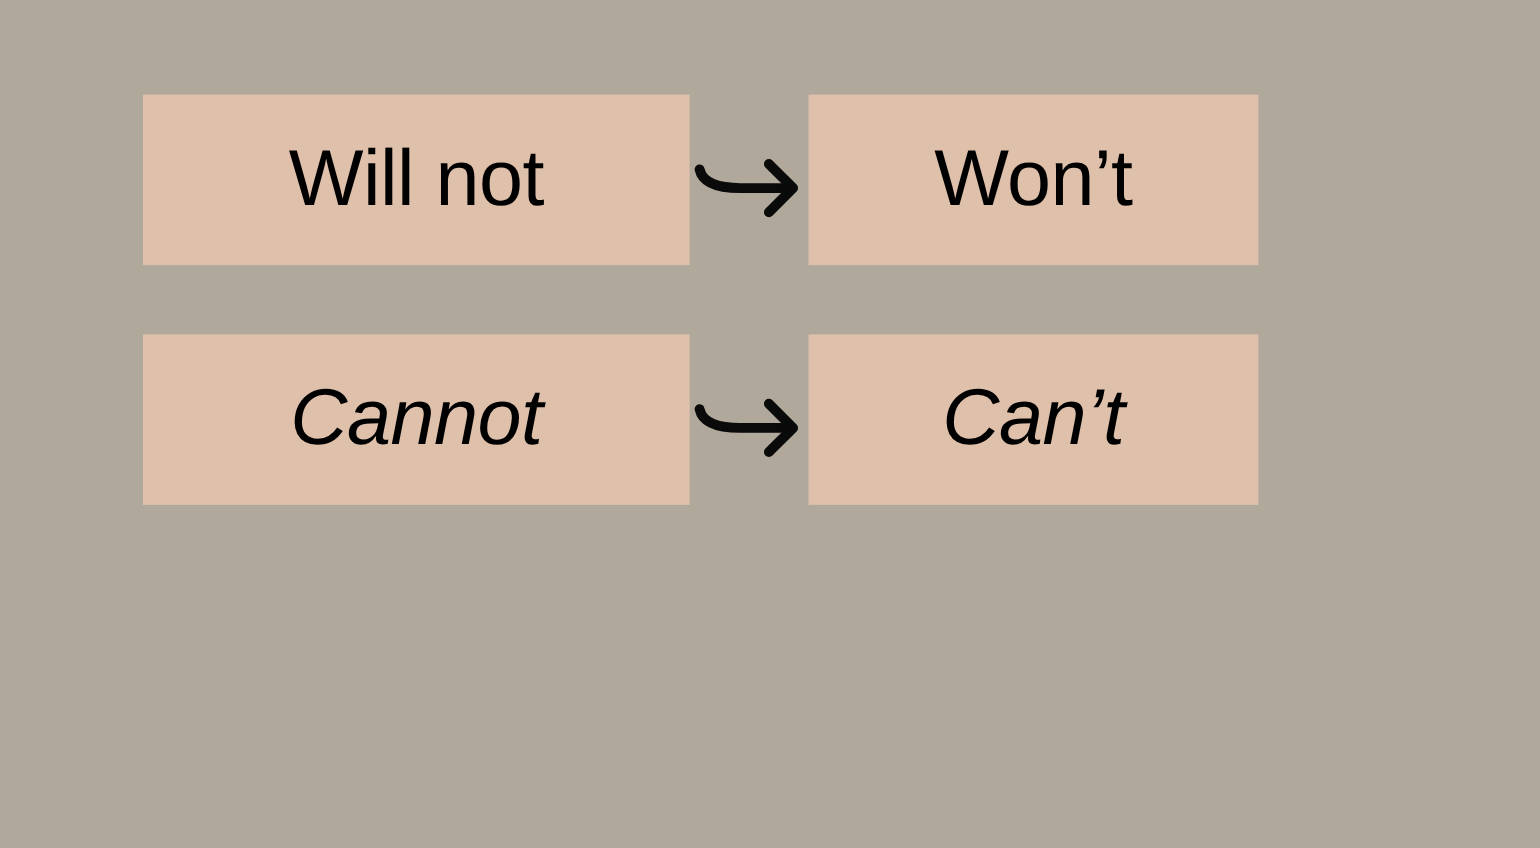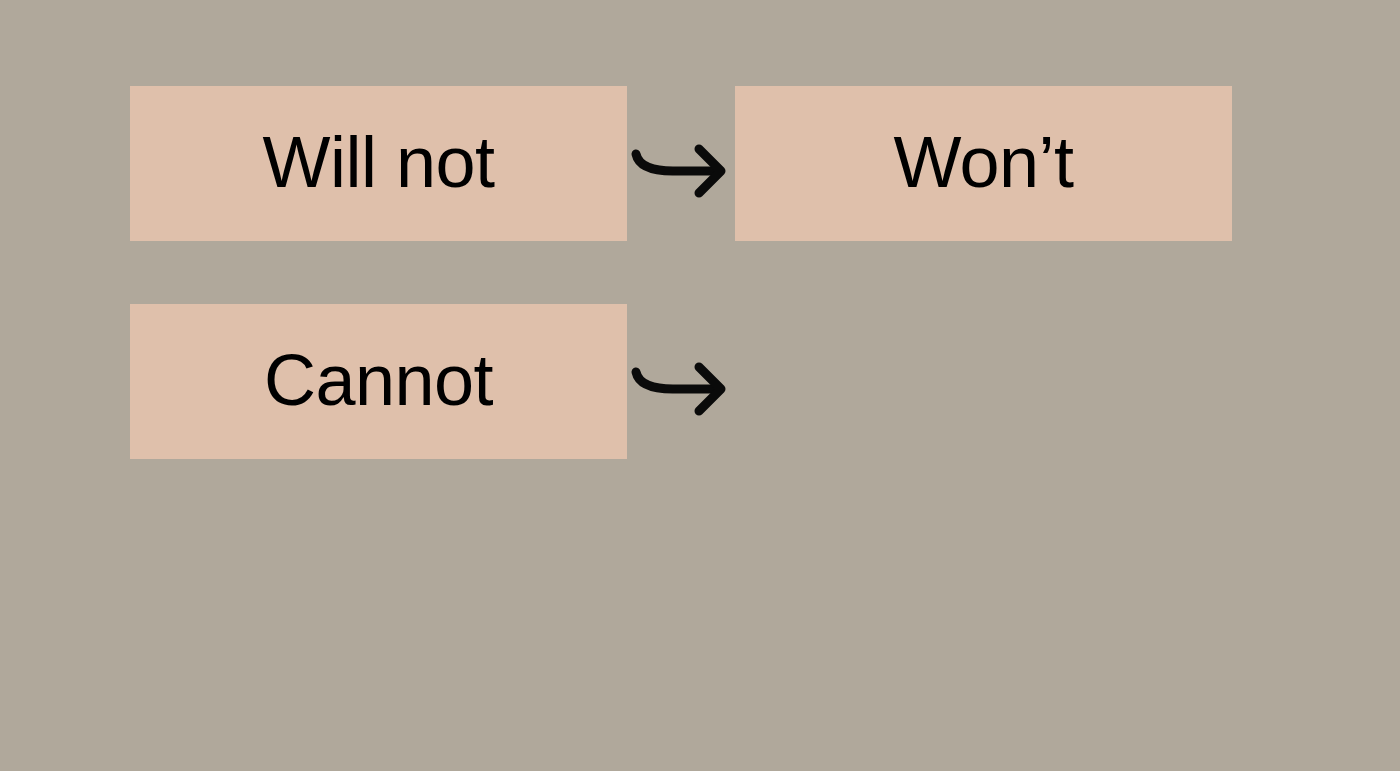--- a/index.html
+++ b/index.html
@@ -20,40 +20,40 @@
     height: 771px;
     background: #b0a89b;
   }
   .row {
     position: absolute;
     left: 0;
     width: 1400px;
     height: 155px;
   }
   .row-1 { top: 86px; padding-left: 39px; }
-  .row-2 { top: 304px; }
+  .row-2 { top: 304px; font-style: italic; }
   .row-3 { top: 521px; }
 
   .term-box {
     position: absolute;
     top: 0;
     height: 155px;
     background: #dfc0ab;
     display: flex;
     align-items: center;
     justify-content: center;
     box-sizing: border-box;
   }
   .term-box.left {
     left: 130px;
     width: 497px;
   }
   .term-box.right {
     left: 735px;
-    width: 497px;
+    width: 409px;
   }
   .term-label {
     font-family: "Liberation Sans", sans-serif;
     font-size: 72px;
     font-weight: 400;
     line-height: 1;
     color: #000000;
     letter-spacing: -0.5px;
     white-space: nowrap;
     text-align: center;
@@ -108,16 +108,19 @@
   <div class="row row-2">
     <div class="term-box left">
       <span class="term-label">Cannot</span>
     </div>
     <div class="arrow-wrap">
       <svg viewBox="0 0 100 52" xmlns="http://www.w3.org/2000/svg" aria-hidden="true">
         <path class="arrow-stroke" d="M5 16 C 8 30, 26 33, 42 33 L 86 33"></path>
         <path class="arrow-stroke" d="M68 11 L 90 33 L 68 55"></path>
       </svg>
     </div>
+    <div class="term-box right">
+      <span class="term-label">Can’t</span>
+    </div>
   </div>
 
 
 </div>
 
 </body></html>

